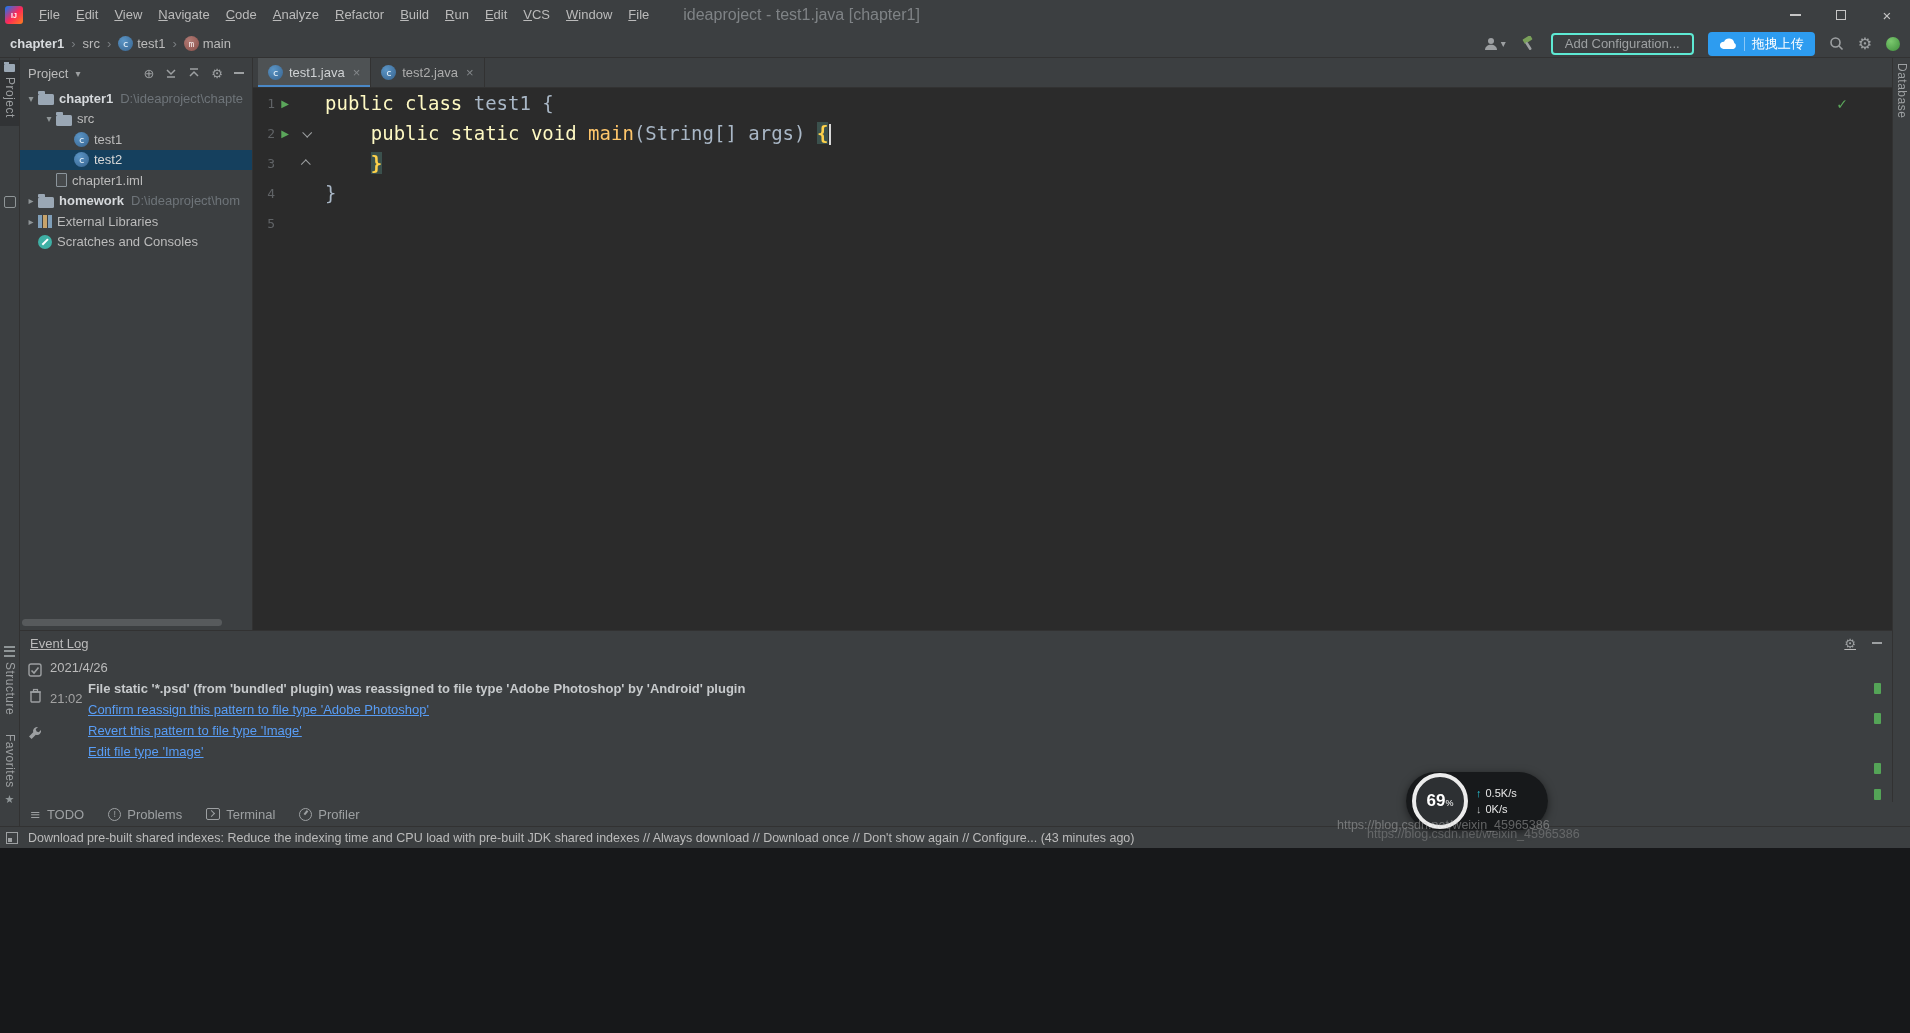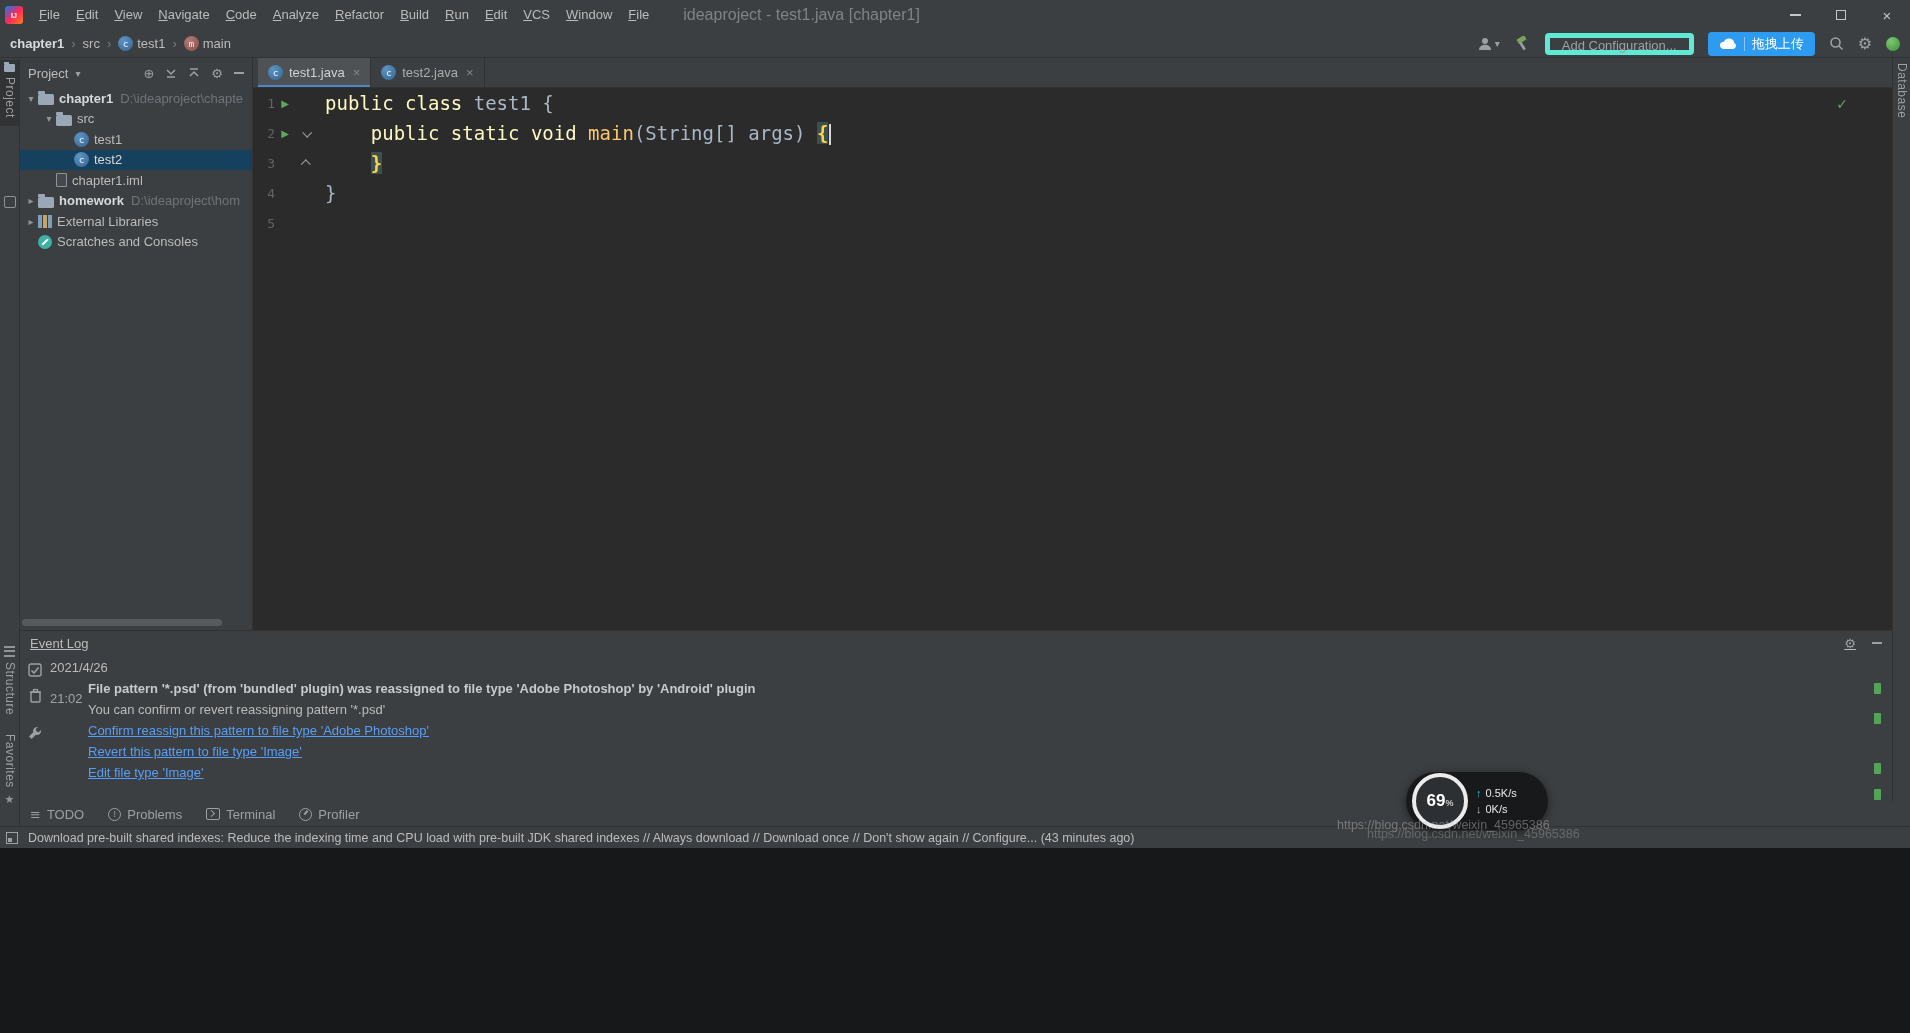--- a/index.html
+++ b/index.html
@@ -23,21 +23,21 @@
 
   
   .navbar { position:absolute; top:30px; left:0; right:0; height:28px; background:#3c3f41; border-bottom:1px solid #323232; display:flex; align-items:center; padding:0 10px; }
   .crumbs { display:flex; align-items:center; gap:4px; }
   .crumb { font-size:13px; color:#bbbbbb; }
   .crumb.bold { font-weight:bold; color:#d8dbde; }
   .crumb-sep { color:#7a7e81; font-size:13px; padding:0 3px; }
   .nav-right { margin-left:auto; display:flex; align-items:center; gap:14px; }
   .icon-btn { display:flex; align-items:center; justify-content:center; }
   .caret-g { color:#9da0a2; font-size:10px; margin-left:2px; }
-  .add-config { height:22px; padding:0 12px; background:transparent; border:5px solid #5eead4; border-radius:4px; color:#9da0a2; font-size:13px; font-family:inherit; }
+  .add-config { height:22px; padding:0 12px; background:transparent; border:2px solid #5eead4; border-radius:4px; color:#9da0a2; font-size:13px; font-family:inherit; }
   .upload-badge { height:24px; display:flex; align-items:center; gap:7px; padding:0 11px; border-radius:4px; background:#2D9CF0; color:#fff; font-size:13px; }
   .badge-div { width:1px; height:14px; background:rgba(255,255,255,.45); }
   .gear-glyph { font-size:16px; color:#9da0a2; font-family:"DejaVu Sans",sans-serif; }
   .green-dot { width:14px; height:14px; border-radius:50%; background:radial-gradient(circle at 35% 30%,#7cc96f,#3f8f3c); }
 
   
   .ic-class { width:15px; height:15px; border-radius:50%; flex:none;
               background:radial-gradient(circle at 35% 30%,#5a94c5,#38648f); color:#eaf3fb; font-size:9.5px;
               display:flex; align-items:center; justify-content:center; font-family:"DejaVu Sans Mono",monospace; }
   .ic-method { width:15px; height:15px; border-radius:50%; flex:none; background:radial-gradient(circle at 35% 30%,#b07a74,#8a4f49); color:#f6eaea; font-size:9.5px; display:flex; align-items:center; justify-content:center; font-family:"DejaVu Sans Mono",monospace; }
@@ -396,23 +396,22 @@
             <rect x="4.5" y="1.5" width="4" height="2" fill="none" stroke="#9da0a2" stroke-width="1.2"></rect>
           </svg>
         <svg class="tool-ic wrench" width="14" height="14" viewBox="0 0 14 14">
             <path d="M9 1a4 4 0 0 0-3.8 5.2L1 10.4 3.6 13l4.2-4.2A4 4 0 0 0 13 4l-2.3 2.3-2.1-.9-.9-2.1L10 1z" fill="#9da0a2"></path>
           </svg>
       </div>
       <div class="el-content">
         <div class="el-date">2021/4/26</div>
         <div class="el-row">
           <span class="el-time">21:02</span>
-          <span class="el-msg">File pattern '*.psd' (from 'bundled' plugin) was reassigned to file type 'Adobe Photoshop' by 'Android' plugin</span>
+          <span class="el-msg">File static '*.psd' (from 'bundled' plugin) was reassigned to file type 'Adobe Photoshop' by 'Android' plugin</span>
         </div>
-        <div class="el-detail">You can confirm or revert reassigning pattern '*.psd'</div>
         <div class="el-link-row">
             <a class="el-link">Confirm reassign this pattern to file type 'Adobe Photoshop'</a>
           </div>
         <div class="el-link-row">
             <a class="el-link">Revert this pattern to file type 'Image'</a>
           </div>
         <div class="el-link-row">
             <a class="el-link">Edit file type 'Image'</a>
           </div>
       </div>

